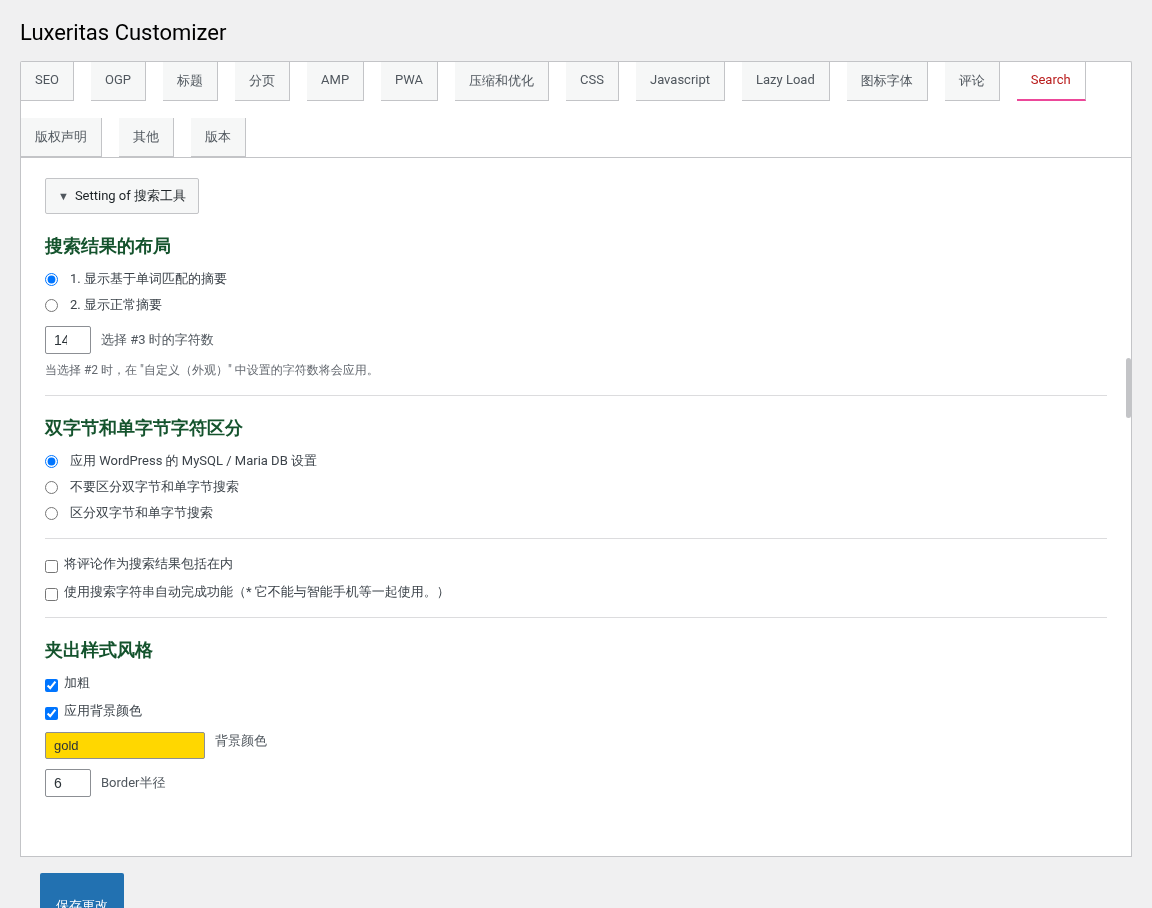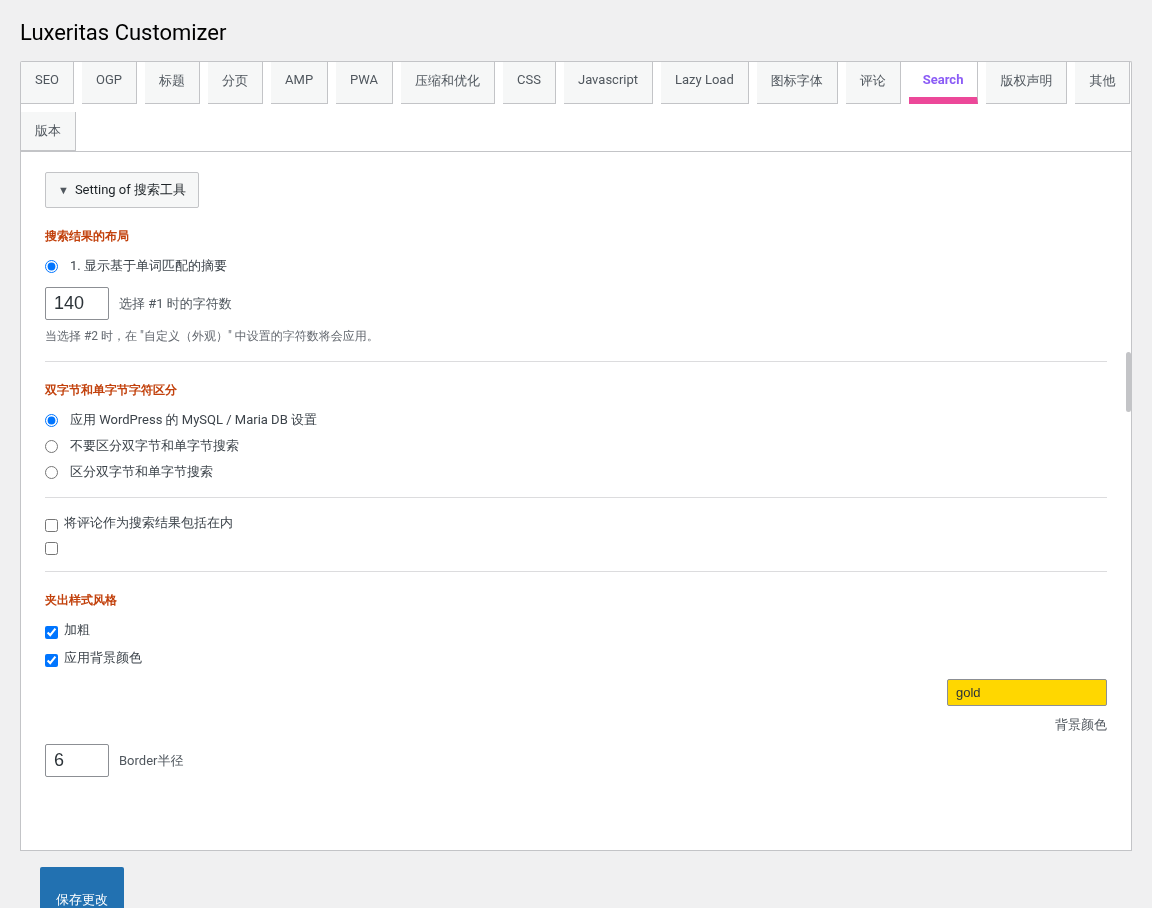--- a/index.html
+++ b/index.html
@@ -18,38 +18,38 @@
       color: #000000;
       margin-bottom: 16px;
     }
     .tabs-bar {
       display: flex;
       flex-wrap: wrap;
       background: #fff;
       border: 1px solid #c3c4c7;
       border-bottom: none;
       border-radius: 2px 2px 0 0;
-      gap: 8px;
+      gap: 17px;
     }
     .tab-item {
       padding: 10px 14px;
       border-right: 1px solid #c3c4c7;
       cursor: pointer;
       font-size: 13px;
       color: #50575e;
       white-space: nowrap;
       background: #f6f7f7;
       border-bottom: 1px solid #c3c4c7;
       user-select: none;
     }
     .tab-item.active {
       background: #fff;
-      color: #8b5cf6;
-      border-bottom: 7px solid #ec4899;
-      font-weight: 700;
+      color: #b91c1c;
+      border-bottom: 2px solid #ec4899;
+      font-weight: 400;
     }
     .content-area {
       background: #fff;
       border: 1px solid #c3c4c7;
       padding: 20px 24px 24px 24px;
       min-height: 700px;
     }
     .section-header {
       display: flex;
       align-items: center;
@@ -66,23 +66,23 @@
     }
     .section-header .arrow {
       font-size: 11px;
       color: #50575e;
     }
     .section-title-text {
       color: #1d2327;
       font-size: 13px;
     }
     .group-label {
-      font-size: 12px;
+      font-size: 18px;
       font-weight: 600;
-      color: #c2410c;
+      color: #14532d;
       margin-bottom: 12px;
       margin-top: 20px;
     }
     .group-label:first-of-type {
       margin-top: 0;
     }
     .radio-group {
       display: flex;
       flex-direction: column;
       gap: 8px;
@@ -99,25 +99,25 @@
       margin: 0;
       cursor: pointer;
     }
     .char-count-row {
       display: flex;
       align-items: center;
       gap: 10px;
       margin-bottom: 8px;
     }
     .number-input {
-      width: 64px;
+      width: 46px;
       padding: 5px 8px;
       border: 1px solid #8c8f94;
       border-radius: 2px;
-      font-size: 18px;
+      font-size: 14px;
       color: #2c3338;
     }
     .input-label {
       font-size: 13px;
       color: #50575e;
     }
     .helper-text {
       font-size: 12px;
       color: #646970;
       margin-bottom: 4px;
@@ -134,24 +134,23 @@
       gap: 6px;
       font-size: 13px;
       cursor: pointer;
     }
     .checkbox-item input[type="checkbox"] {
       margin: 0;
       cursor: pointer;
     }
     .color-input-row {
       display: flex;
-      align-items: flex-end;
+      align-items: flex-start;
       gap: 10px;
       margin-bottom: 10px;
-      flex-direction: column;
     }
     .color-text-input {
       width: 160px;
       padding: 5px 8px;
       border: 1px solid #8c8f94;
       border-radius: 2px;
       font-size: 13px;
       background-color: gold;
       color: #2c3338;
     }
@@ -216,24 +215,28 @@
       <span class="arrow">▼</span>
       <span class="section-title-text">Setting of 搜索工具</span>
     </div>
 
     <div class="group-label">搜索结果的布局</div>
     <div class="radio-group">
       <label class="radio-item">
         <input type="radio" name="layout" checked="" style="">
         <span>1. 显示基于单词匹配的摘要</span>
       </label>
+      <label class="radio-item">
+        <input type="radio" name="layout" style="">
+        <span>2. 显示正常摘要</span>
+      </label>
     </div>
     <div class="char-count-row">
       <input type="number" class="number-input" value="140" style="">
-      <span class="input-label">选择 #1 时的字符数</span>
+      <span class="input-label">选择 #3 时的字符数</span>
     </div>
     <div class="helper-text">当选择 #2 时，在 "自定义（外观）" 中设置的字符数将会应用。</div>
 
     <hr class="divider-line">
 
     <div class="group-label">双字节和单字节字符区分</div>
     <div class="radio-group">
       <label class="radio-item">
         <input type="radio" name="byte" checked="" style="">
         <span>应用 WordPress 的 MySQL / Maria DB 设置</span>
@@ -250,20 +253,21 @@
 
     <hr class="divider-line">
 
     <div class="checkbox-group">
       <label class="checkbox-item">
         <input type="checkbox" style="">
         <span>将评论作为搜索结果包括在内</span>
       </label>
       <label class="checkbox-item">
         <input type="checkbox" style="">
+        <span>使用搜索字符串自动完成功能（* 它不能与智能手机等一起使用。）</span>
       </label>
     </div>
 
     <hr class="divider-line">
 
     <div class="group-label">夹出样式风格</div>
     <div class="checkbox-group">
       <label class="checkbox-item">
         <input type="checkbox" checked="" style="">
         <span>加粗</span>

